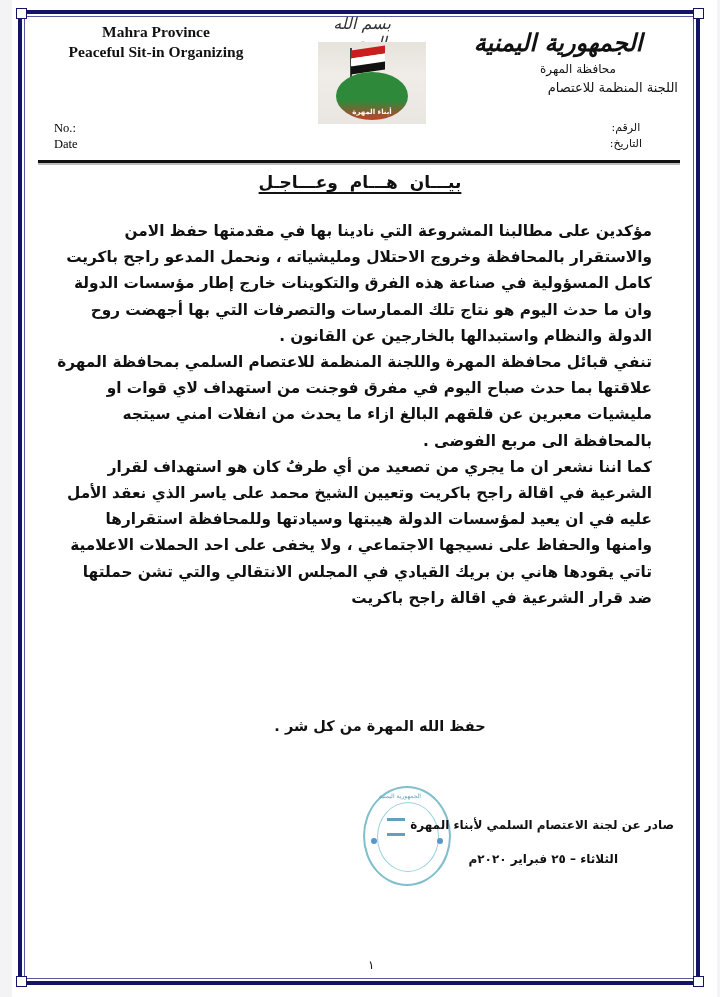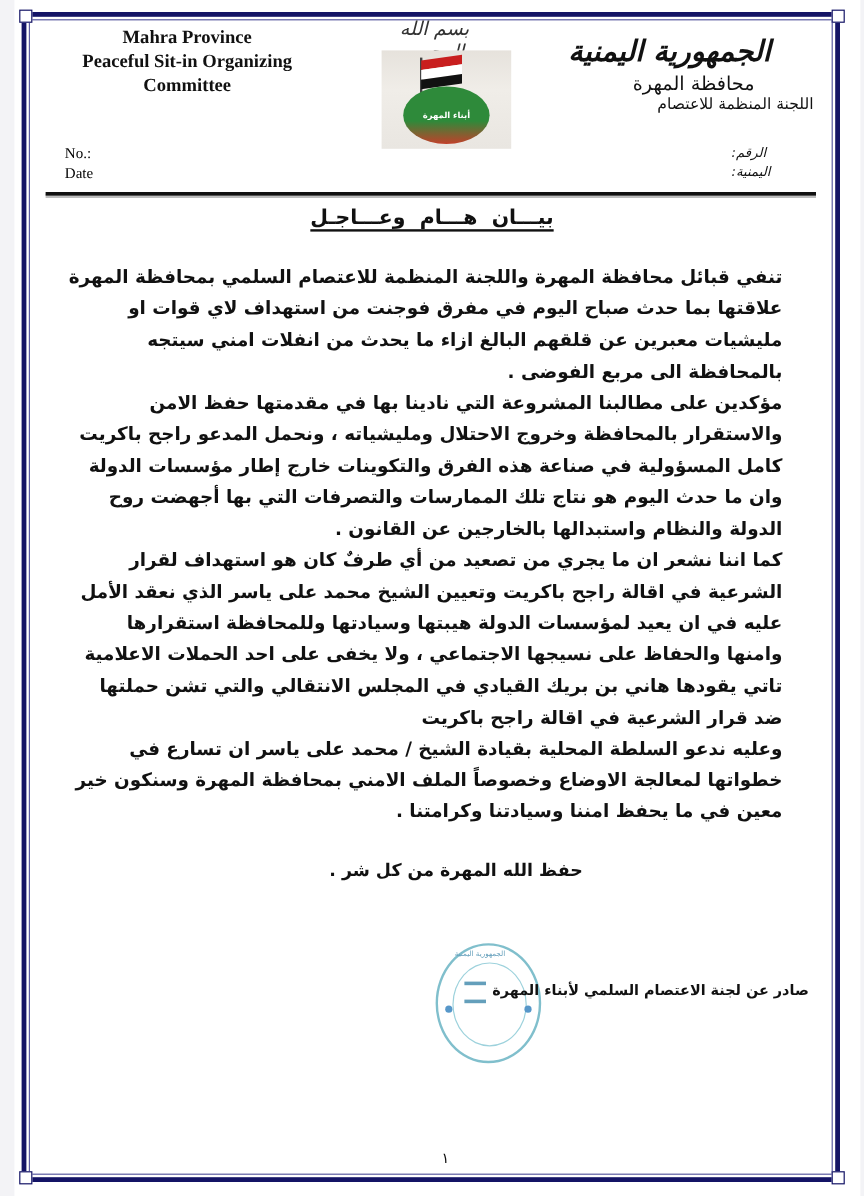--- a/index.html
+++ b/index.html
@@ -46,25 +46,25 @@
 
   
   .hdr-ar {
     position: absolute; right: 42px; top: 26px; width: 230px; text-align: right; direction: rtl;
     color: #111;
   }
   .hdr-ar .calli {
     font-family: "DejaVu Serif", serif; font-size: 24px; font-style: italic; font-weight: bold;
     line-height: 34px; text-align: center; padding-right: 10px; letter-spacing: -1px;
   }
-  .hdr-ar .a2 { font-family: "DejaVu Sans", sans-serif; font-size: 16px; line-height: 19px; text-align: center; padding-left: 30px; }
+  .hdr-ar .a2 { font-family: "DejaVu Sans", sans-serif; font-size: 12px; line-height: 19px; text-align: center; padding-left: 30px; }
   .hdr-ar .a3 { font-family: "DejaVu Sans", sans-serif; font-size: 13px; line-height: 18px; text-align: right; }
   .ar-meta {
-    position: absolute; right: 78px; top: 120px; direction: rtl; text-align: left;
-    font-family: "DejaVu Sans", sans-serif; font-size: 11px; line-height: 16px; color: #111; font-style: italic;
+    position: absolute; right: 78px; top: 120px; direction: rtl; text-align: center;
+    font-family: "DejaVu Sans", sans-serif; font-size: 11px; line-height: 16px; color: #111;
   }
 
   
   .basmala {
     position: absolute; left: 322px; top: 14px; width: 80px; height: 16px;
     font-family: "DejaVu Serif", serif; font-size: 16px; font-style: italic; color: #333;
     text-align: center; direction: rtl; letter-spacing: -1px;
   }
   .logo-box {
     position: absolute; left: 318px; top: 42px; width: 108px; height: 82px;
@@ -77,21 +77,21 @@
   .logo-flag .r { height: 8px; background: #c81e1e; }
   .logo-flag .w { height: 8px; background: #ffffff; }
   .logo-flag .k { height: 8px; background: #111; }
   .logo-pole { position: absolute; left: 32px; top: 6px; width: 2px; height: 40px; background: #444; }
   .logo-disc {
     position: absolute; left: 18px; top: 30px; width: 72px; height: 48px; border-radius: 50%;
     background: linear-gradient(180deg, #2e8a3a 0%, #2e8a3a 60%, #c2402a 100%);
     overflow: hidden;
   }
   .logo-disc .txt {
-    position: absolute; left: 0; right: 0; top: 20px; text-align: center; direction: rtl;
+    position: absolute; left: 0; right: 0; top: 36px; text-align: center; direction: rtl;
     font-family: "DejaVu Sans", sans-serif; font-size: 7px; color: #fff; font-weight: bold;
   }
 
   
   .hrule {
     position: absolute; left: 38px; top: 160px; width: 642px; height: 3px; background: #111;
     box-shadow: 0 2px 0 #bdbdbd;
   }
 
   
@@ -156,21 +156,20 @@
 <div class="frame-outer"></div>
 <div class="frame-inner"></div>
 <div class="corner tl"></div>
 <div class="corner tr"></div>
 <div class="corner bl"></div>
 <div class="corner br"></div>
 
 <div class="hdr-en">
   <div class="l2">Mahra Province</div>
   <div class="l3">Peaceful Sit-in Organizing</div>
-  <div class="l4">Committee</div>
 </div>
 <div class="en-meta">
   <div>No.:</div>
   <div>Date</div>
 </div>
 
 <div class="basmala">بسم الله الرحمن الرحيم</div>
 <div class="logo-box">
   <div class="logo-pole"></div>
   <div class="logo-flag">
@@ -183,45 +182,45 @@
   </div>
 </div>
 
 <div class="hdr-ar">
   <div class="calli">الجمهورية اليمنية</div>
   <div class="a2">محافظة المهرة</div>
   <div class="a3">اللجنة المنظمة للاعتصام</div>
 </div>
 <div class="ar-meta">
   <div>الرقم:</div>
-  <div>اليمنية:</div>
+  <div>التاريخ:</div>
 </div>
 
 <div class="hrule"></div>
 
 <div class="title">
   <span>بيـــان هـــام وعـــاجـل</span>
 </div>
 
 <div class="body">
+  <p>مؤكدين على مطالبنا المشروعة التي نادينا بها في مقدمتها حفظ الامن والاستقرار بالمحافظة وخروج الاحتلال ومليشياته ، ونحمل  المدعو راجح باكريت كامل المسؤولية في صناعة هذه الفرق والتكوينات خارج إطار مؤسسات الدولة وان ما حدث اليوم هو نتاج تلك الممارسات والتصرفات التي بها أجهضت روح الدولة والنظام واستبدالها بالخارجين عن القانون .</p>
   <p>تنفي  قبائل محافظة المهرة واللجنة المنظمة للاعتصام السلمي بمحافظة المهرة علاقتها بما حدث صباح اليوم في مفرق فوجنت من استهداف لاي قوات  او مليشيات  معبرين عن قلقهم البالغ ازاء ما يحدث من انفلات امني سيتجه بالمحافظة الى مربع الفوضى .</p>
-  <p>مؤكدين على مطالبنا المشروعة التي نادينا بها في مقدمتها حفظ الامن والاستقرار بالمحافظة وخروج الاحتلال ومليشياته ، ونحمل  المدعو راجح باكريت كامل المسؤولية في صناعة هذه الفرق والتكوينات خارج إطار مؤسسات الدولة وان ما حدث اليوم هو نتاج تلك الممارسات والتصرفات التي بها أجهضت روح الدولة والنظام واستبدالها بالخارجين عن القانون .</p>
   <p>كما  اننا نشعر ان ما يجري من تصعيد من أي طرفٌ كان هو استهداف لقرار الشرعية في اقالة راجح باكريت وتعيين الشيخ محمد على ياسر الذي نعقد الأمل عليه في ان يعيد لمؤسسات الدولة هيبتها وسيادتها وللمحافظة استقرارها وامنها والحفاظ على نسيجها الاجتماعي ، ولا يخفى على احد الحملات الاعلامية تاتي يقودها هاني بن بريك القيادي في المجلس الانتقالي والتي تشن حملتها ضد قرار الشرعية في اقالة راجح باكريت</p>
-  <p>وعليه ندعو السلطة المحلية بقيادة الشيخ / محمد على ياسر ان تسارع في خطواتها لمعالجة الاوضاع وخصوصاً الملف الامني بمحافظة المهرة وسنكون خير معين في ما يحفظ امننا وسيادتنا وكرامتنا .</p>
 </div>
 
 <div class="closing">
   <span>حفظ الله المهرة من كل شر .</span>
 </div>
 
 <div class="stamp">
   <div class="stxt">الجمهورية اليمنية</div>
   <div class="inner"></div>
   <div class="flagmark"></div>
   <div class="dot a"></div>
   <div class="dot b"></div>
 </div>
 
 <div class="sig">
   <div>صادر عن لجنة الاعتصام السلمي لأبناء المهرة</div>
+  <div class="d">الثلاثاء – ٢٥ فبراير ٢٠٢٠م</div>
 </div>
 
 <div class="pageno">١</div>
 
 </body></html>

